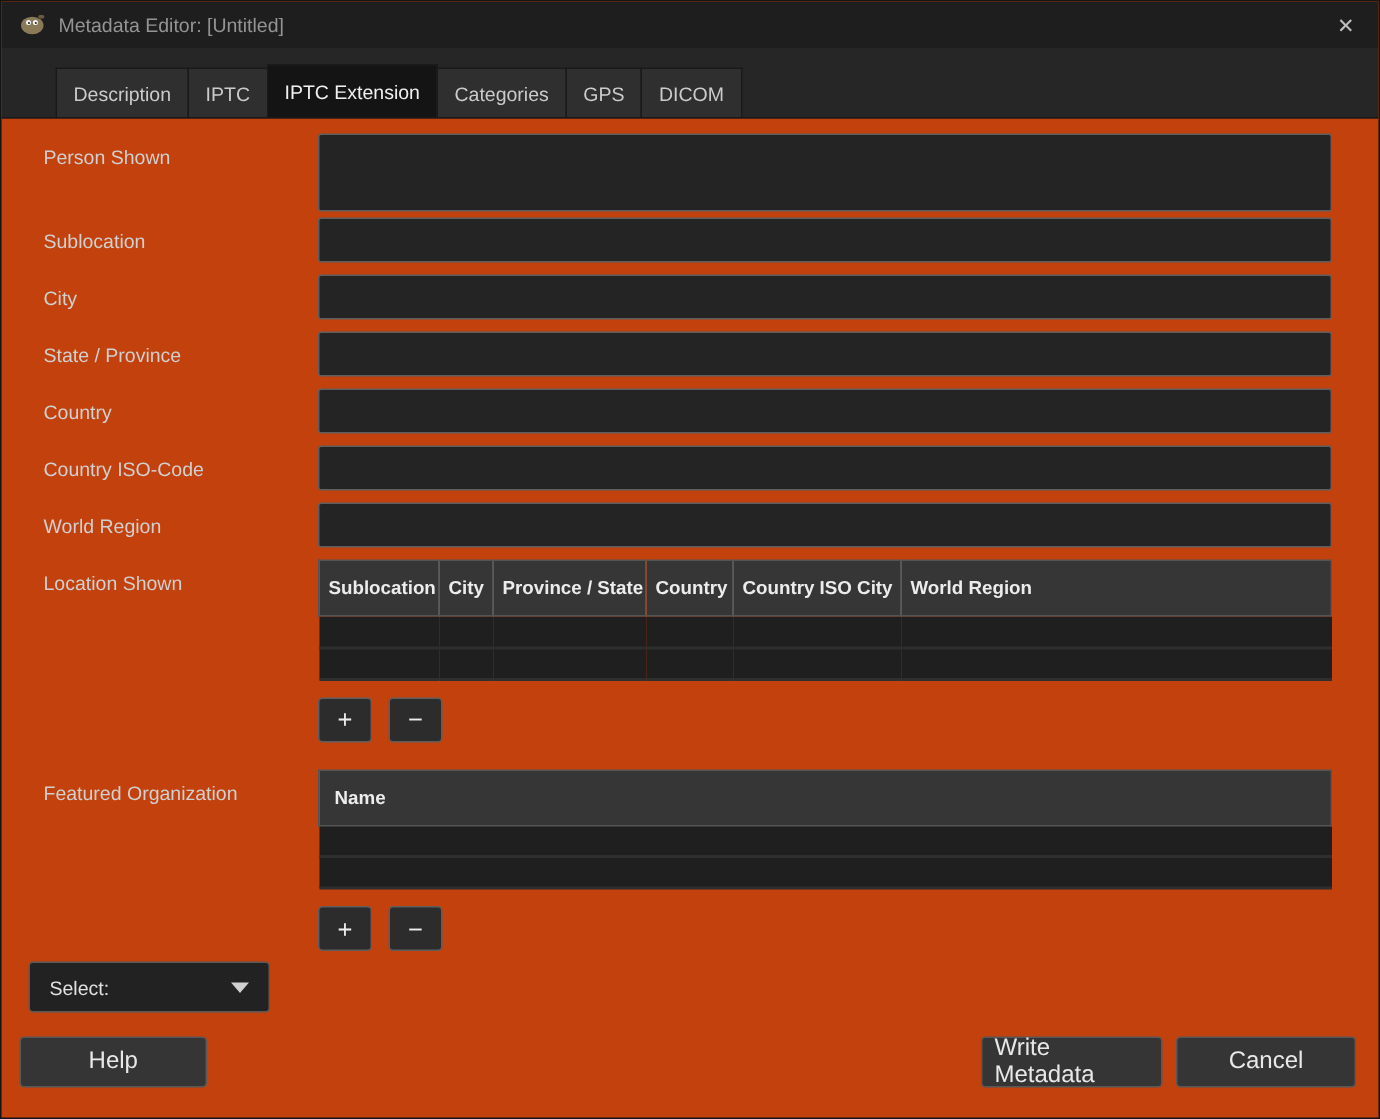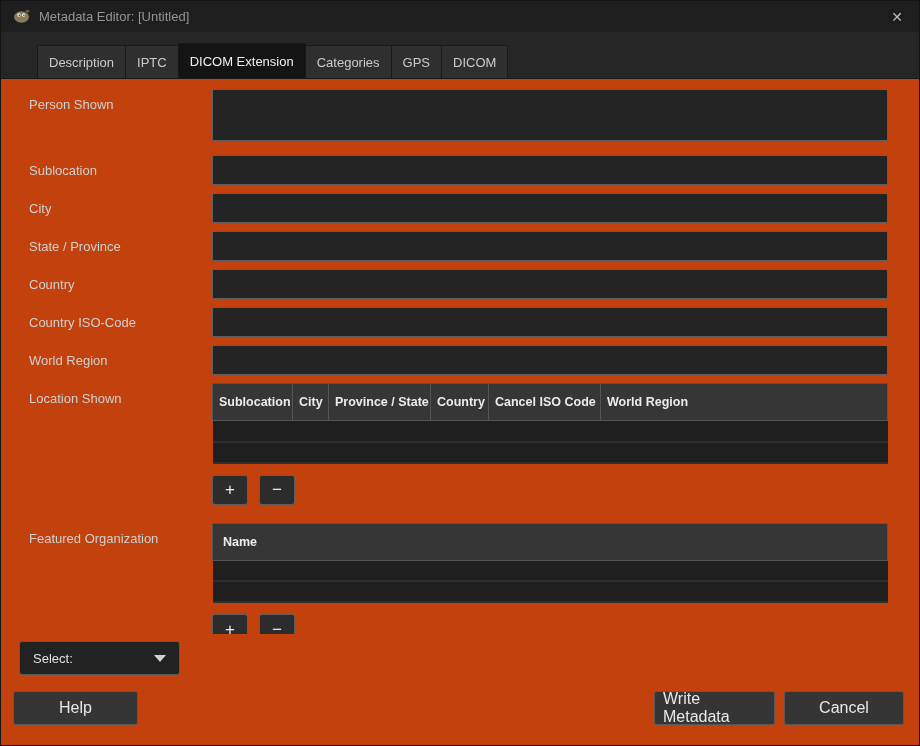--- a/index.html
+++ b/index.html
@@ -21,21 +21,21 @@
   .tab.active{height:35px;background:#141414;color:#f0f0f0;}
 
   
   .content{flex:1 1 auto;padding:10px 31px 0 28px;overflow:hidden;}
   .frow{display:flex;align-items:flex-start;margin-bottom:8px;}
   .flabel{flex:0 0 183px;padding-top:8px;color:#d0d0d0;}
   .ffield{flex:1 1 auto;min-width:0;}
   .entry{width:100%;height:30px;background:#242424;border:1px solid #5e5e5e;border-radius:2px;
          color:#e0e0e0;font-family:inherit;font-size:13px;padding:0 8px;outline:none;display:block;}
   textarea.entry{height:52px;resize:none;padding:6px 8px;}
-  .row-person{margin-bottom:14px;}
+  .row-person{margin-bottom:4px;}
 
   
   .meta-table{width:100%;border-collapse:collapse;table-layout:fixed;}
   .meta-table th{background:#363636;border:1px solid #555;color:#ececec;font-size:12.5px;
                  font-weight:bold;text-align:left;padding:11px 6px;white-space:nowrap;overflow:hidden;}
   .meta-table td{height:21px;background:#1f1f1f;border-bottom:2px solid #2e2e2e;}
   .btnrow{margin:11px 0 14px 0;display:flex;gap:11px;}
   .icon-btn{width:36px;height:30px;background:#2c2c2c;border:1px solid #5e5e5e;border-radius:3px;
             color:#ececec;font-size:17px;line-height:1;display:flex;align-items:center;justify-content:center;cursor:default;}
   .row-featured{margin-top:4px;}
@@ -71,21 +71,21 @@
       <circle cx="10.9" cy="6.3" r="0.7" fill="#222"></circle>
       <rect x="12.5" y="1" width="4" height="2.4" rx="1" fill="#6b5a3e"></rect>
     </svg>
     <span class="title-text">Metadata Editor: [Untitled]</span>
     <span class="close-btn">✕</span>
   </div>
 
   <div class="tabstrip">
     <div class="tab">Description</div>
     <div class="tab">IPTC</div>
-    <div class="tab active">DICOM Extension</div>
+    <div class="tab active">IPTC Extension</div>
     <div class="tab">Categories</div>
     <div class="tab">GPS</div>
     <div class="tab">DICOM</div>
   </div>
 
   <div class="content">
 
     <div class="frow row-person">
       <div class="flabel">Person Shown</div>
       <div class="ffield">
@@ -146,21 +146,21 @@
             <col style="width:58px">
               <col style="width:112px">
               <col>
           </colgroup>
           <thead>
             <tr>
               <th>Sublocation</th>
               <th>City</th>
               <th>Province / State</th>
               <th>Country</th>
-              <th>Cancel ISO Code</th>
+              <th>Country ISO City</th>
               <th>World Region</th>
             </tr>
           </thead>
           <tbody>
             <tr>
               <td></td>
                 <td></td>
               <td></td>
                 <td></td>
               <td></td>

